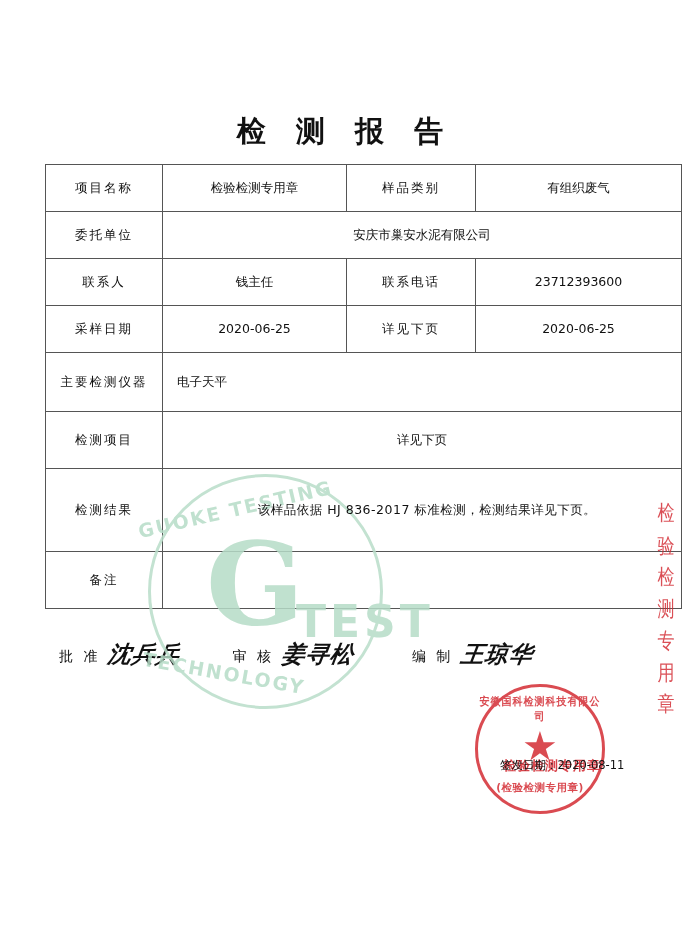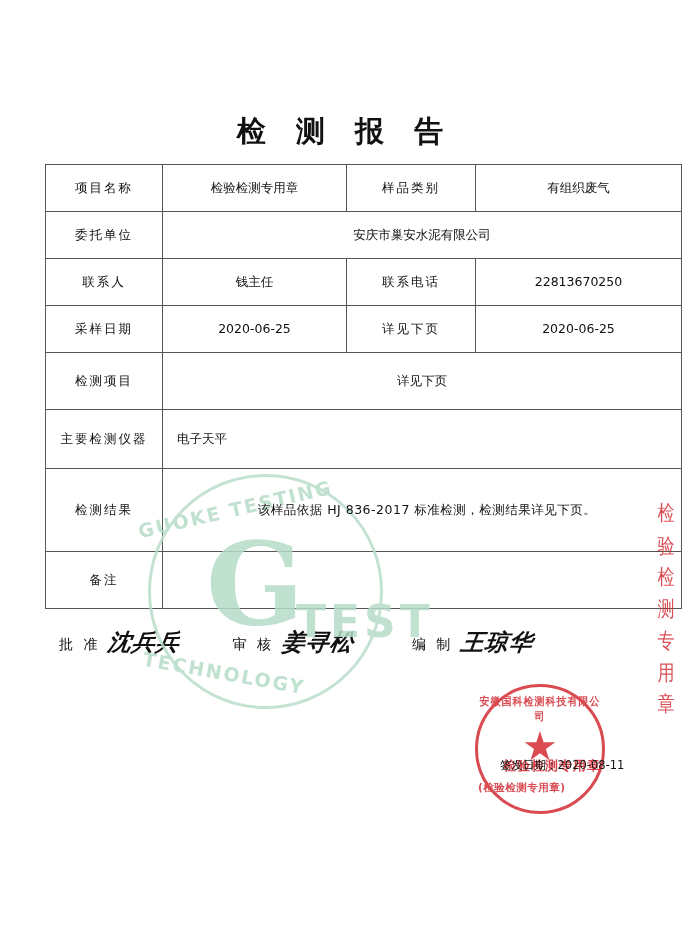--- a/index.html
+++ b/index.html
@@ -86,21 +86,21 @@
     padding-left: 14px !important;
   }
   .result-text {
     text-align: center;
     padding-left: 14px !important;
     letter-spacing: 0.5px;
   }
 
   
   .signrow {
-    margin-top: 14px;
+    margin-top: 26px;
     display: flex;
     align-items: flex-end;
     font-size: 14px;
     padding-left: 14px;
     gap: 3px;
   }
   .signblock {
     display: flex;
     align-items: flex-end;
   }
@@ -205,20 +205,21 @@
     color: #d2242c;
     letter-spacing: 1px;
     font-weight: bold;
     transform: scaleY(1.1);
   }
   .seal-main .seal-bottom {
     position: absolute;
     left: 0;
     bottom: 16px;
     width: 124px;
+    text-align: center;
     font-size: 10.5px;
     color: #d2242c;
     font-weight: bold;
     letter-spacing: 0.5px;
   }
   .seal-square {
     position: absolute;
     left: 497px;
     top: 645px;
     width: 110px;
@@ -287,35 +288,35 @@
       <td class="tall" style="width:197px">有组织废气</td>
     </tr>
     <tr>
       <td class="lbl tall">委托单位</td>
       <td class="tall" colspan="3">安庆市巢安水泥有限公司</td>
     </tr>
     <tr>
       <td class="lbl tall">联系人</td>
       <td class="tall">钱主任</td>
       <td class="lbl tall">联系电话</td>
-      <td class="tall">22813670250</td>
+      <td class="tall">23712393600</td>
     </tr>
     <tr>
       <td class="lbl tall">采样日期</td>
       <td class="tall">2020-06-25</td>
       <td class="lbl tall">详见下页</td>
       <td class="tall">2020-06-25</td>
     </tr>
     <tr>
+      <td class="lbl tall4">主要检测仪器</td>
+      <td class="tall4 cell-left" colspan="3">电子天平</td>
+    </tr>
+    <tr>
       <td class="lbl tall3">检测项目</td>
       <td class="tall3" colspan="3">详见下页</td>
-    </tr>
-    <tr>
-      <td class="lbl tall4">主要检测仪器</td>
-      <td class="tall4 cell-left" colspan="3">电子天平</td>
     </tr>
     <tr>
       <td class="lbl" style="height:82px">检测结果</td>
       <td class="result-text" style="height:82px" colspan="3">该样品依据 HJ 836-2017 标准检测，检测结果详见下页。</td>
     </tr>
     <tr>
       <td class="lbl tall3">备注</td>
       <td class="tall3" colspan="3"></td>
     </tr>
   </tbody>

